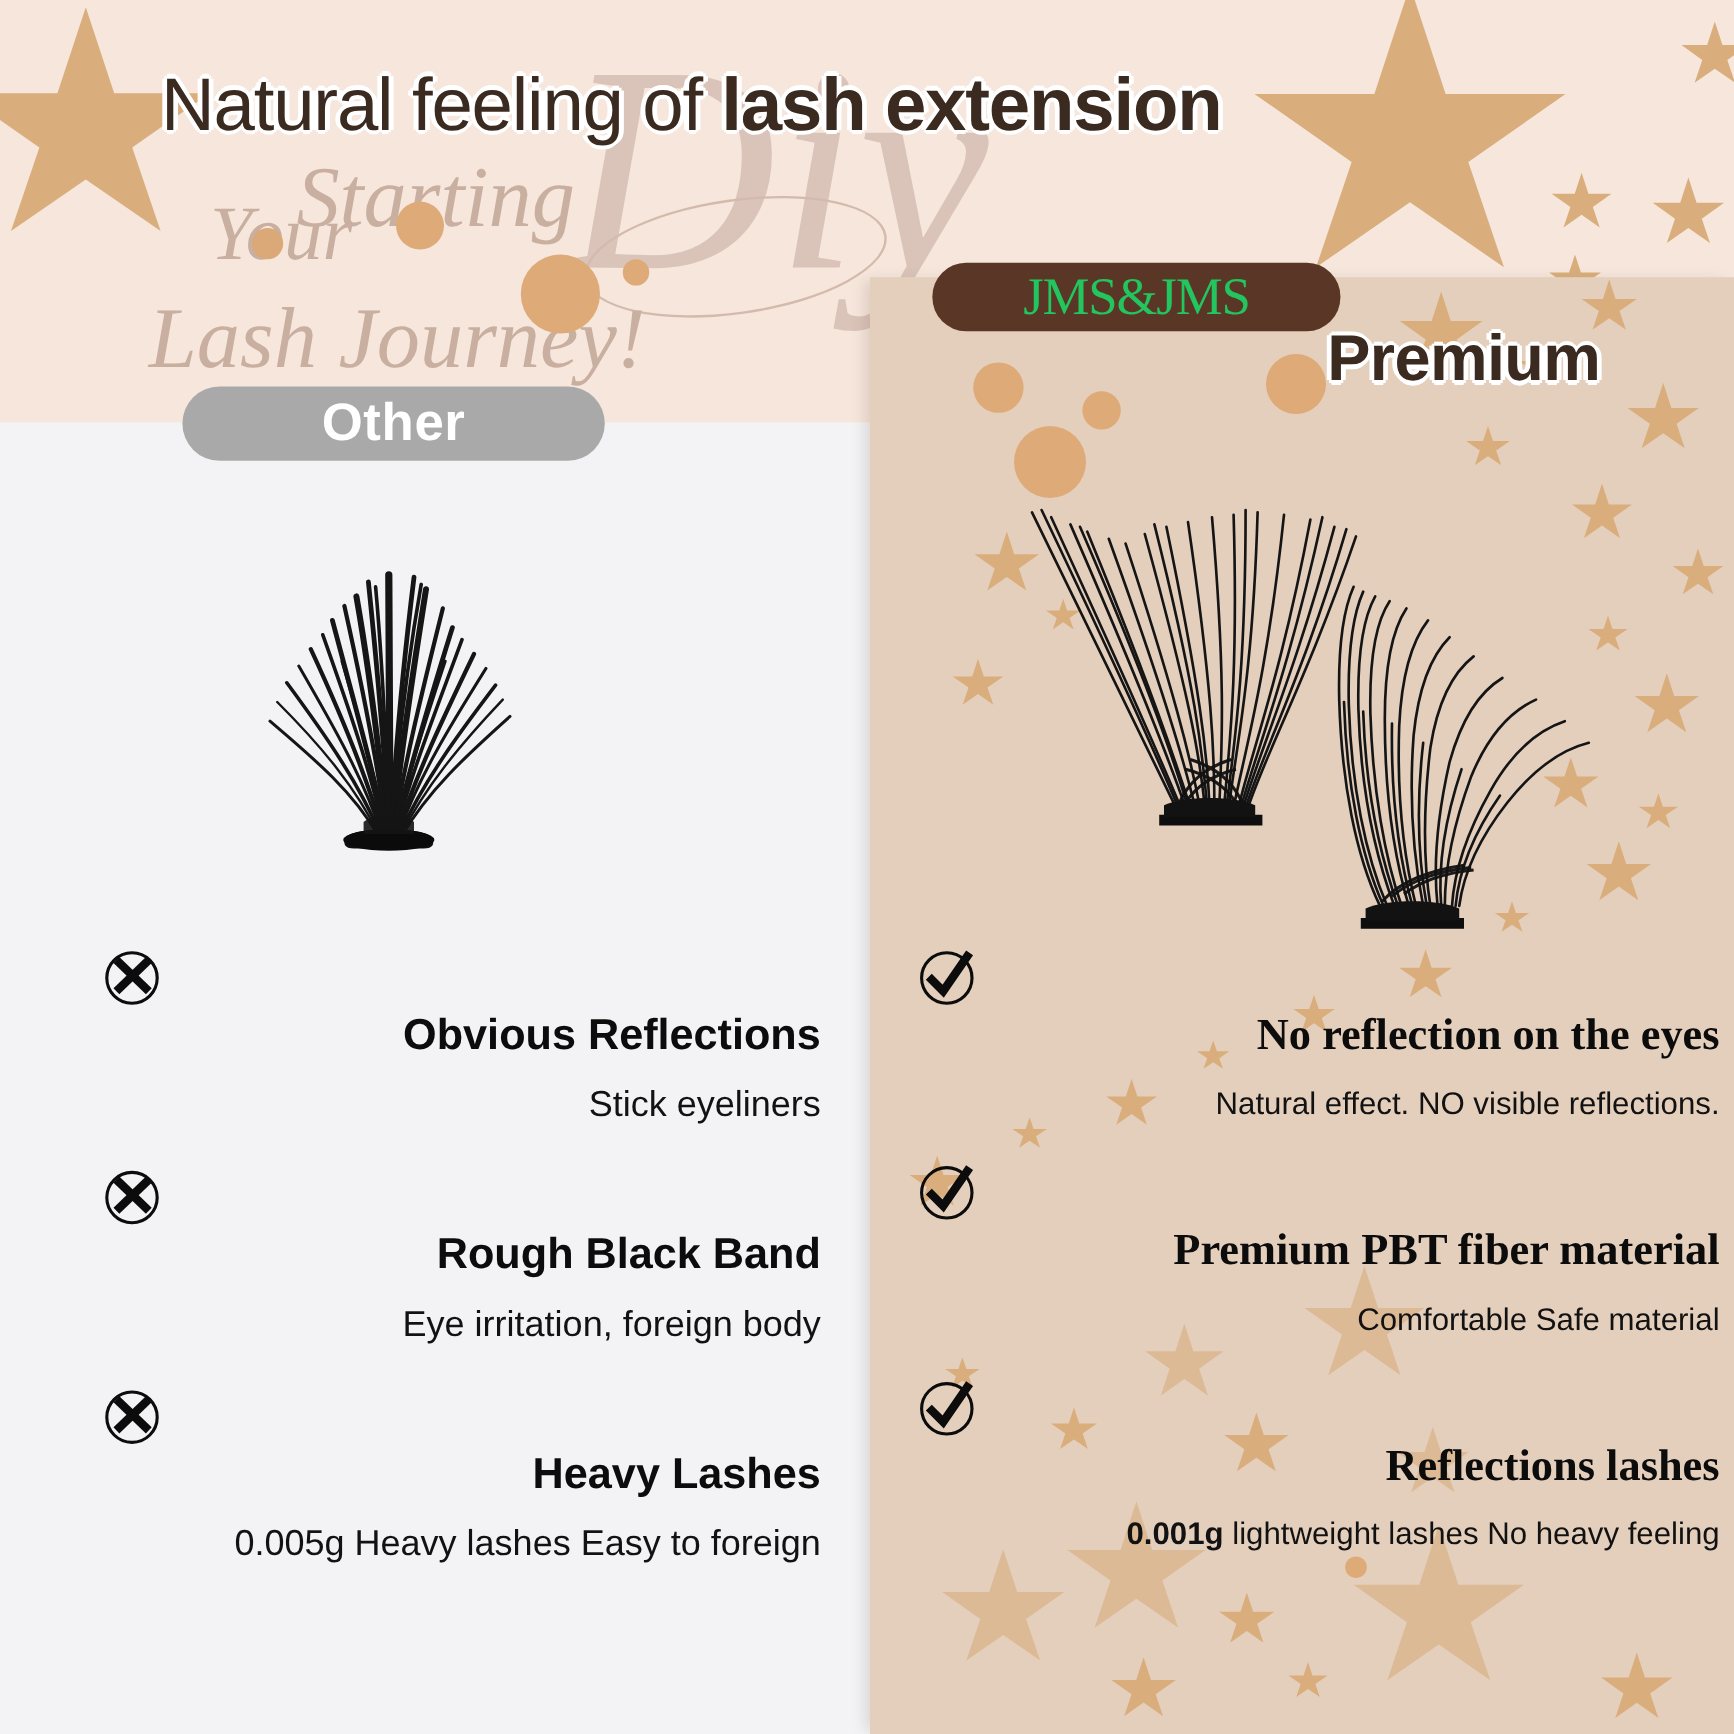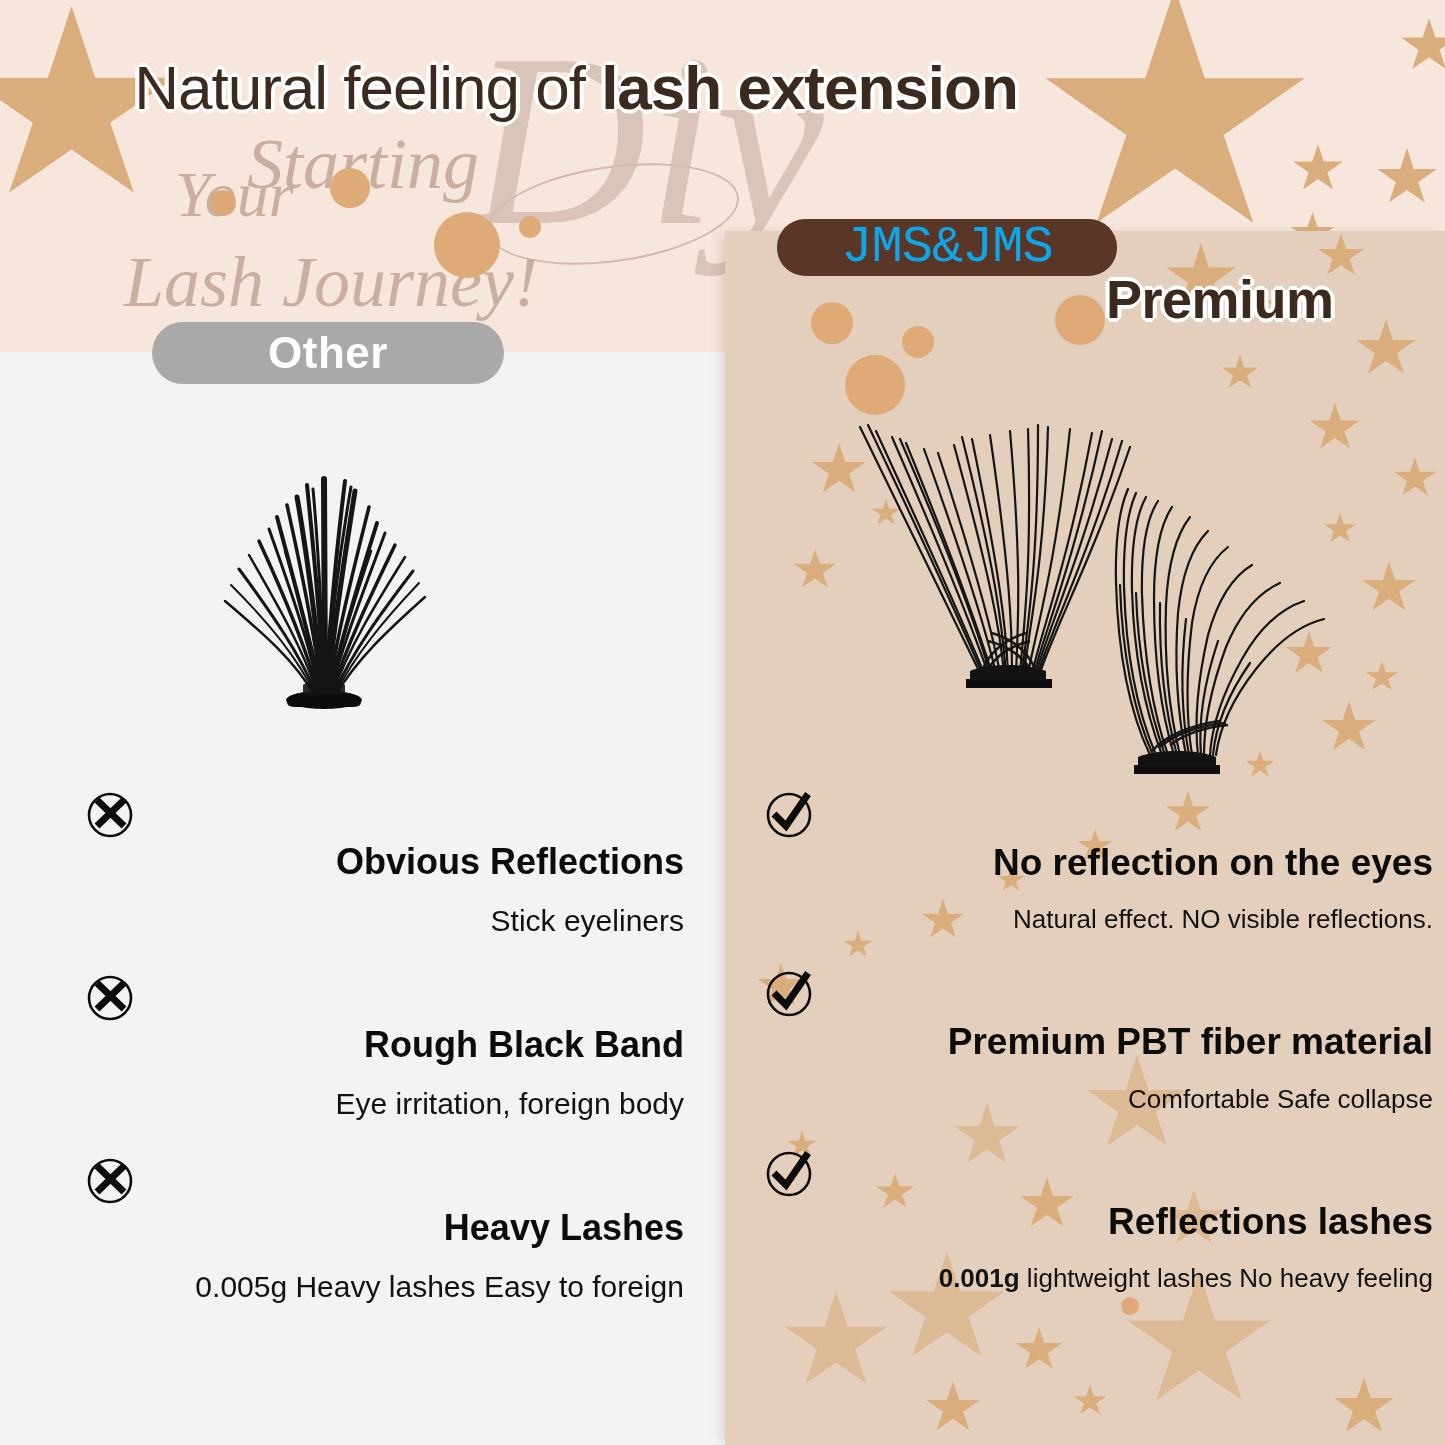--- a/index.html
+++ b/index.html
@@ -120,23 +120,23 @@
     left: 777px; top: 219px;
     width: 340px; height: 57px;
     background: #5A3626;
     border-radius: 28px;
     z-index: 30;
     display: flex;
     align-items: center;
     justify-content: center;
   }
   .badge-brand span {
-    color: #0ea5e9;
-    font-family: Liberation Mono, monospace;
-    font-size: 52px;
+    color: #22c55e;
+    font-family: Liberation Serif, serif;
+    font-size: 44px;
     letter-spacing: -1px;
   }
   .badge-premium {
     position: absolute;
     left: 1106px; top: 268px;
     z-index: 30;
     font-size: 54px;
     font-weight: 700;
     color: #3B2A20;
     letter-spacing: -0.5px;
@@ -190,21 +190,21 @@
     white-space: nowrap;
   }
   .feature-desc {
     font-size: 30px;
     font-weight: 400;
     color: #121212;
     line-height: 1.15;
     margin: 0;
     white-space: nowrap;
   }
-  .features-right .feature-title { font-size: 37px; }
+  .features-right .feature-title { font-size: 37px; font-family: Liberation Serif, serif; }
   .features-right .feature-desc  { font-size: 26px; }
   .features-right .feature-desc.indent { padding-left: 14px; }
   .feature-desc .b { font-weight: 700; }
 </style>
 </head>
 <body>
 
 <div id="infographic">
 
   <div class="left-panel"></div>
@@ -433,21 +433,21 @@
       <p class="feature-title">No reflection on the eyes</p>
       <p class="feature-desc indent"><span class="b"></span><span>Natural effect.  NO visible reflections.</span></p>
     </div>
 
     <div class="feature">
       <svg class="feature-icon" viewBox="0 0 52 52" xmlns="http://www.w3.org/2000/svg">
         <circle cx="26" cy="27" r="21" fill="none" stroke="#0C0C0C" stroke-width="2.6"></circle>
         <path d="M11 26 L23 38 L45 6" fill="none" stroke="#0C0C0C" stroke-width="7" stroke-linecap="butt" stroke-linejoin="miter"></path>
       </svg>
       <p class="feature-title">Premium PBT fiber material</p>
-      <p class="feature-desc"><span class="b"></span><span>Comfortable   Safe collapse</span></p>
+      <p class="feature-desc"><span class="b"></span><span>Comfortable   Safe material</span></p>
     </div>
 
     <div class="feature">
       <svg class="feature-icon" viewBox="0 0 52 52" xmlns="http://www.w3.org/2000/svg">
         <circle cx="26" cy="27" r="21" fill="none" stroke="#0C0C0C" stroke-width="2.6"></circle>
         <path d="M11 26 L23 38 L45 6" fill="none" stroke="#0C0C0C" stroke-width="7" stroke-linecap="butt" stroke-linejoin="miter"></path>
       </svg>
       <p class="feature-title">Reflections lashes</p>
       <p class="feature-desc"><span class="b">0.001g</span><span> lightweight lashes No heavy feeling</span></p>
     </div>

